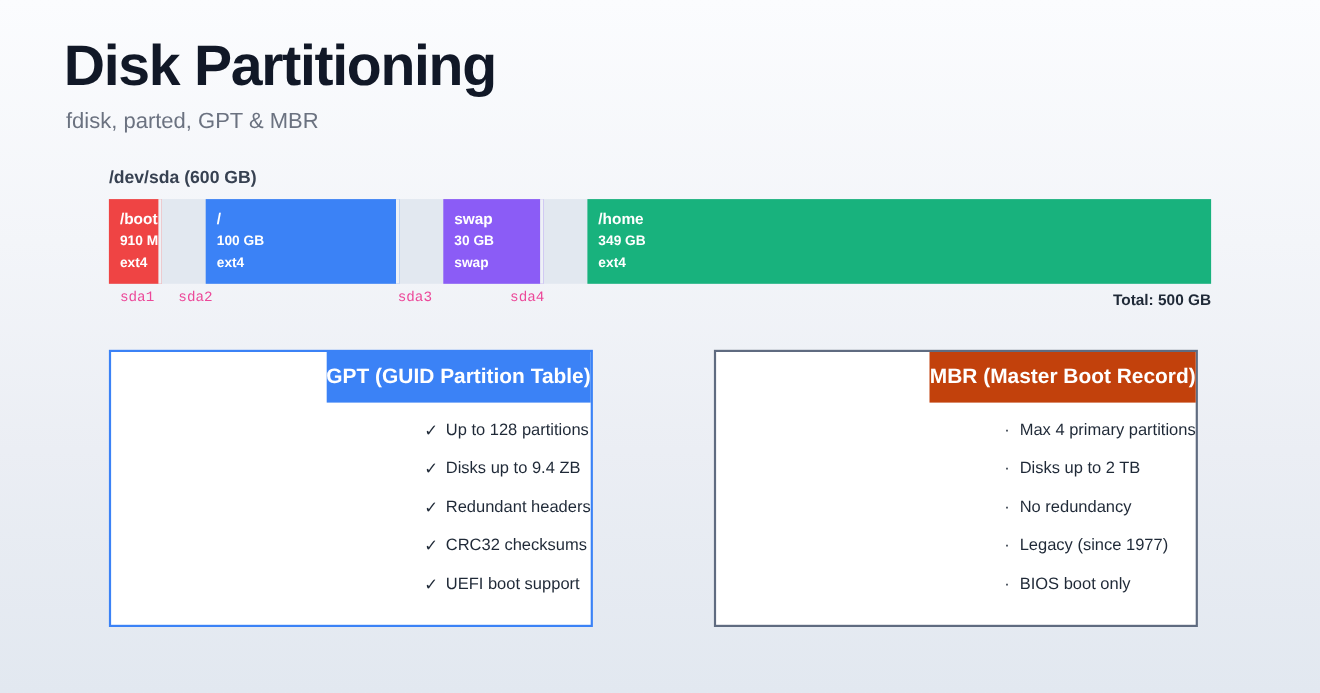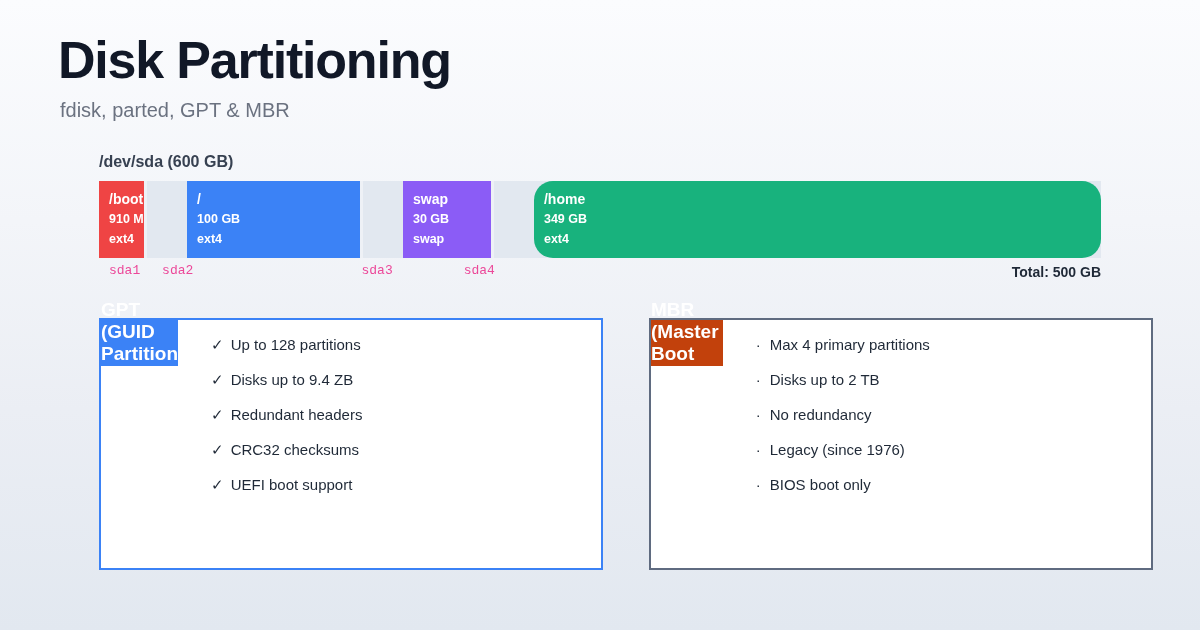--- a/index.html
+++ b/index.html
@@ -37,21 +37,21 @@
     gap:40px;
   }
   .partition {
     position:relative;
     padding:9px 0 0 10px;
     color:#ffffff;
     overflow:hidden;
     border-right:3px solid #eef1f6;
     white-space:nowrap;
   }
-  .partition:last-child { border-right:none;border-radius:19px; }
+  .partition:last-child { border-right:none; }
   .p-mount { font-size:14px; font-weight:bold; line-height:1.42; }
   .p-size  { font-size:12.5px; font-weight:bold; line-height:1.58; }
   .p-fs    { font-size:12.5px; font-weight:bold; line-height:1.58; }
 
   #disk-ticks {
     position:absolute; left:99px; top:263px;
     width:1002px; height:20px;
   }
   .tick {
     position:absolute; top:0;
@@ -59,23 +59,23 @@
     font-size:13px; color:#ec4899;
   }
   #disk-total {
     position:absolute; right:99px; top:264px;
     font-size:14px; font-weight:bold; color:#1f2937;
   }
 
   
   .card {
     position:absolute; top:318px;
-    width:504px; height:252px;
+    width:440px; height:252px;
     background:#ffffff;
-    display:flex; flex-direction:row;
+    display:flex; flex-direction:column;align-items:flex-end;
   }
   #card-gpt { left:99px; border:2px solid #3b82f6; }
   #card-mbr { left:649px; border:2px solid #5f6b80; }
 
   .card-header {
     height:46px; flex:0 0 46px;
     display:flex; align-items:center; justify-content:center;
     color:#ffffff; font-size:19px; font-weight:bold;
   }
   #card-gpt .card-header { background:#3b82f6; }
@@ -168,20 +168,20 @@
       <div class="feature">
         <span class="f-marker">·</span>
         <span class="f-text">Disks up to 2 TB</span>
       </div>
       <div class="feature">
         <span class="f-marker">·</span>
         <span class="f-text">No redundancy</span>
       </div>
       <div class="feature">
         <span class="f-marker">·</span>
-        <span class="f-text">Legacy (since 1976)</span>
+        <span class="f-text">Legacy (since 1977)</span>
       </div>
       <div class="feature">
         <span class="f-marker">·</span>
         <span class="f-text">BIOS boot only</span>
       </div>
     </div>
 </div>
 
 </body></html>

